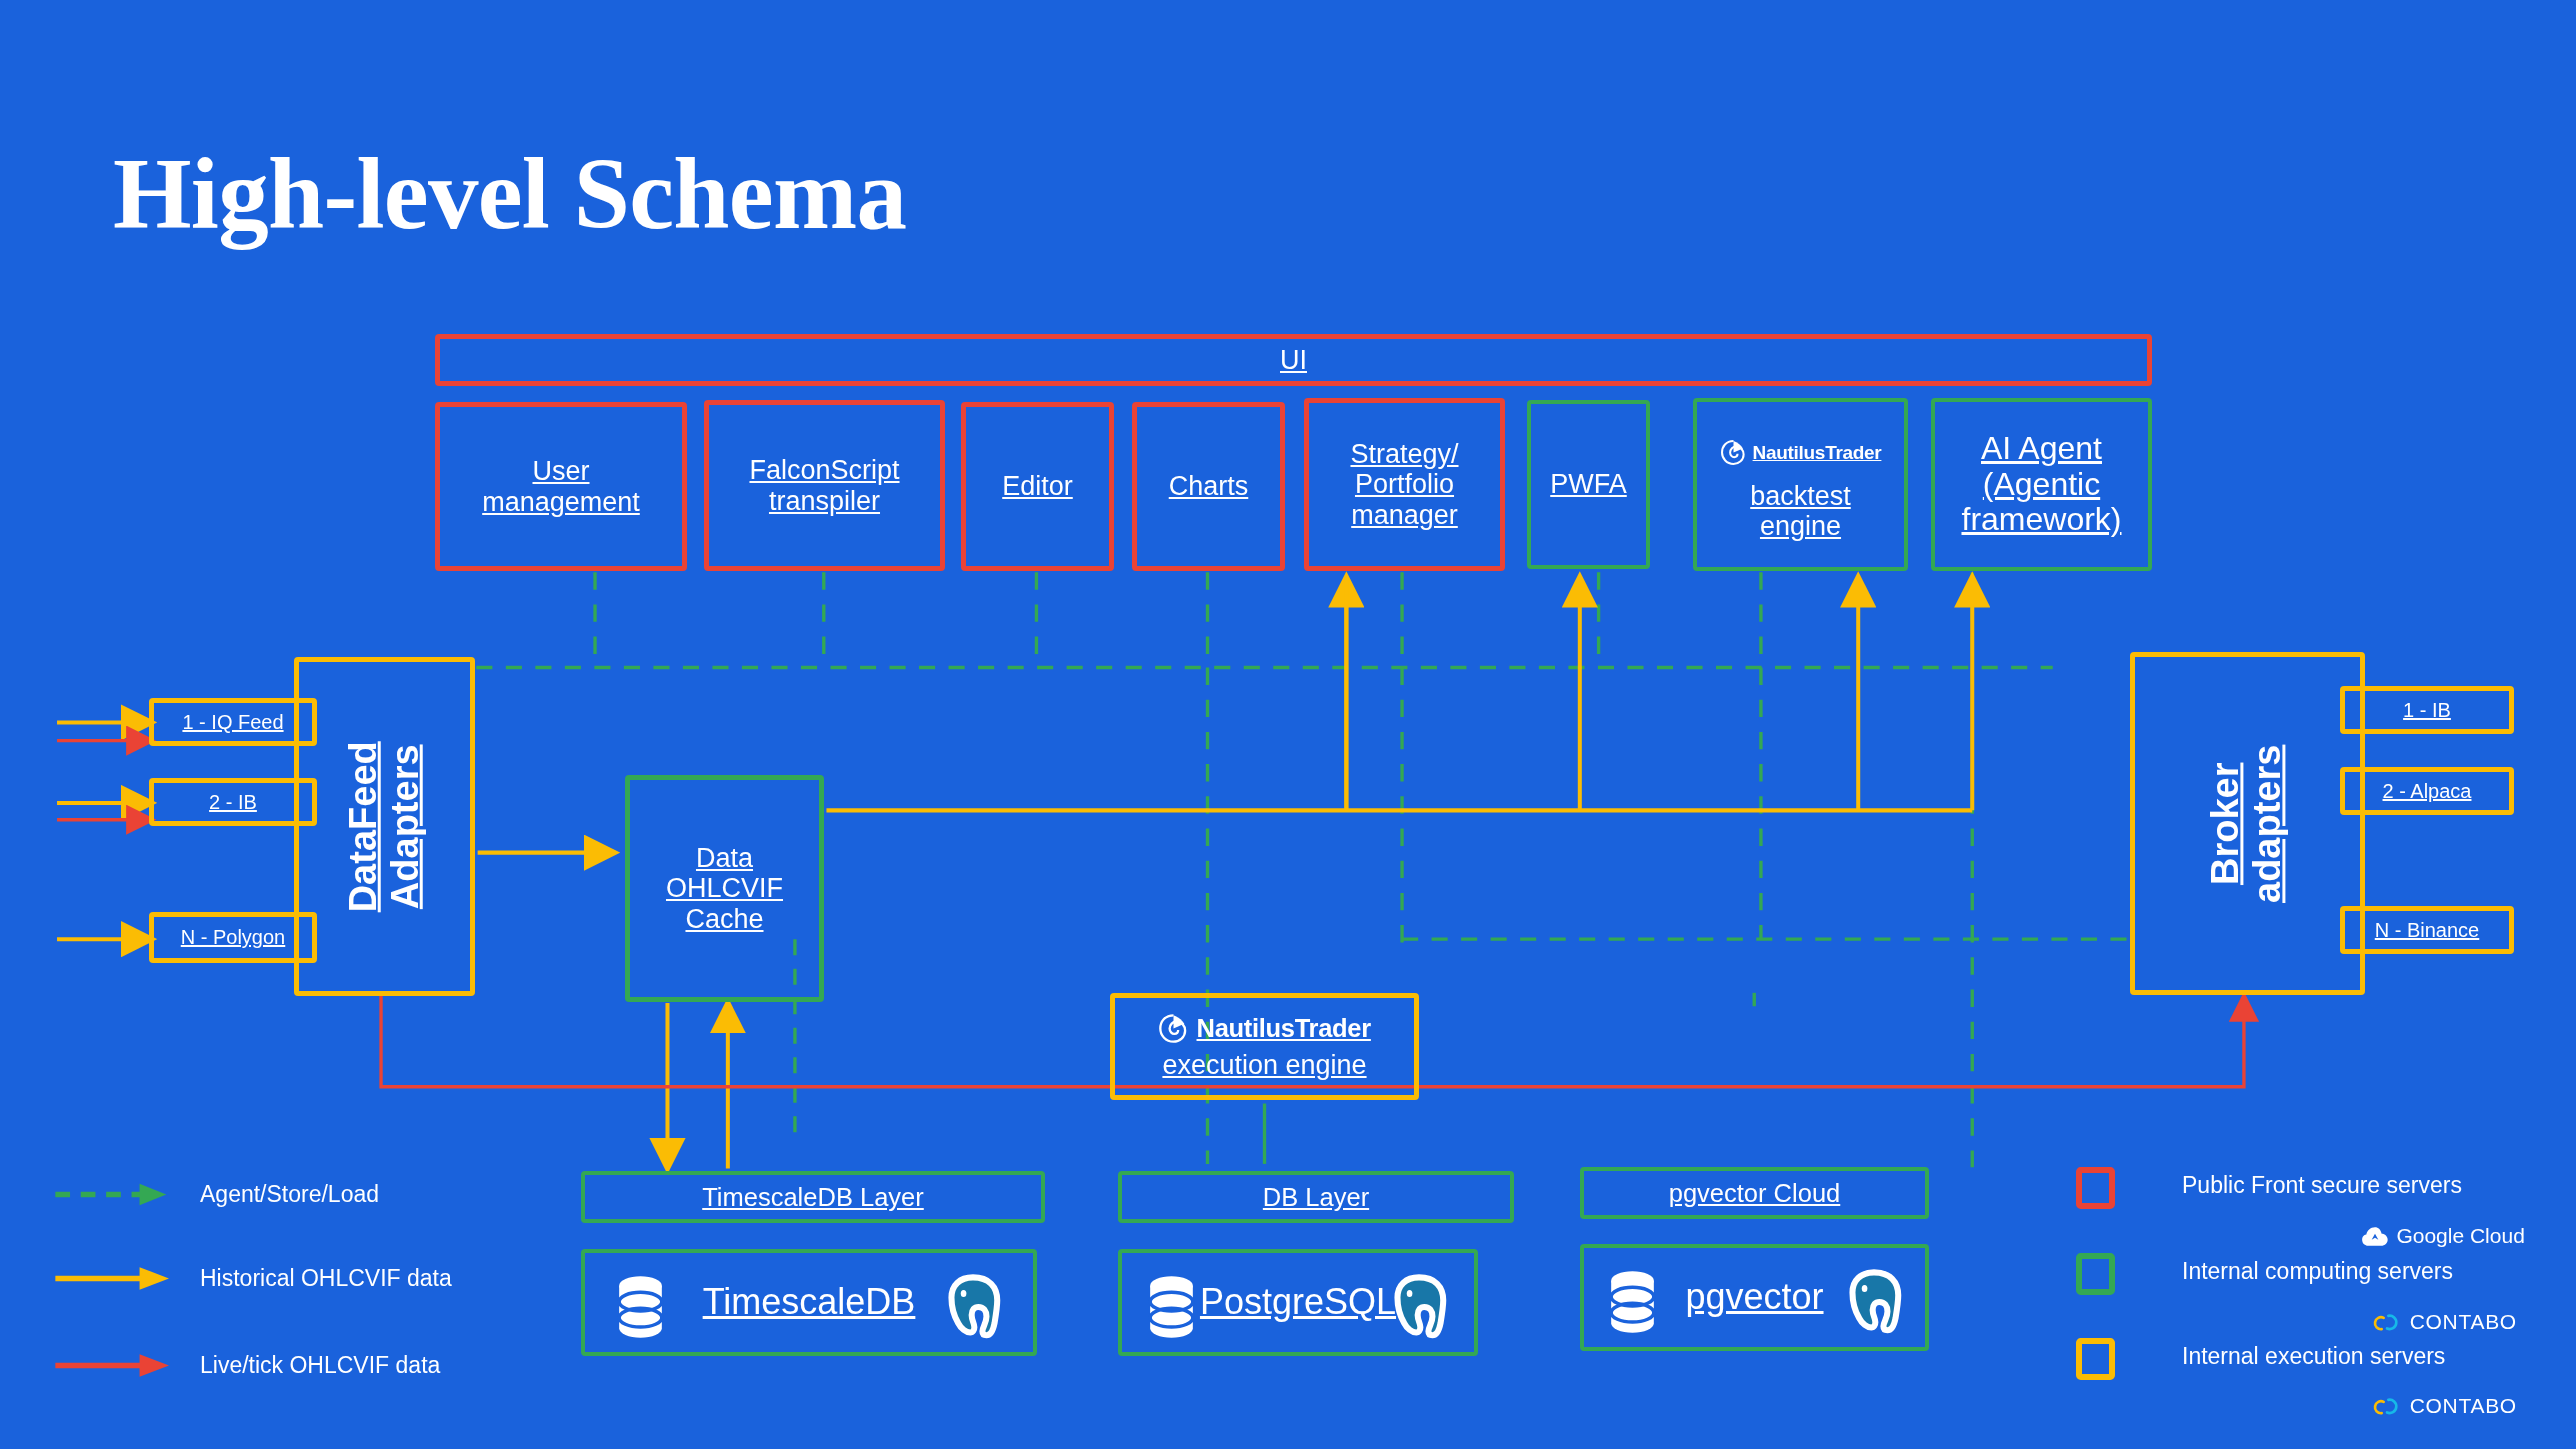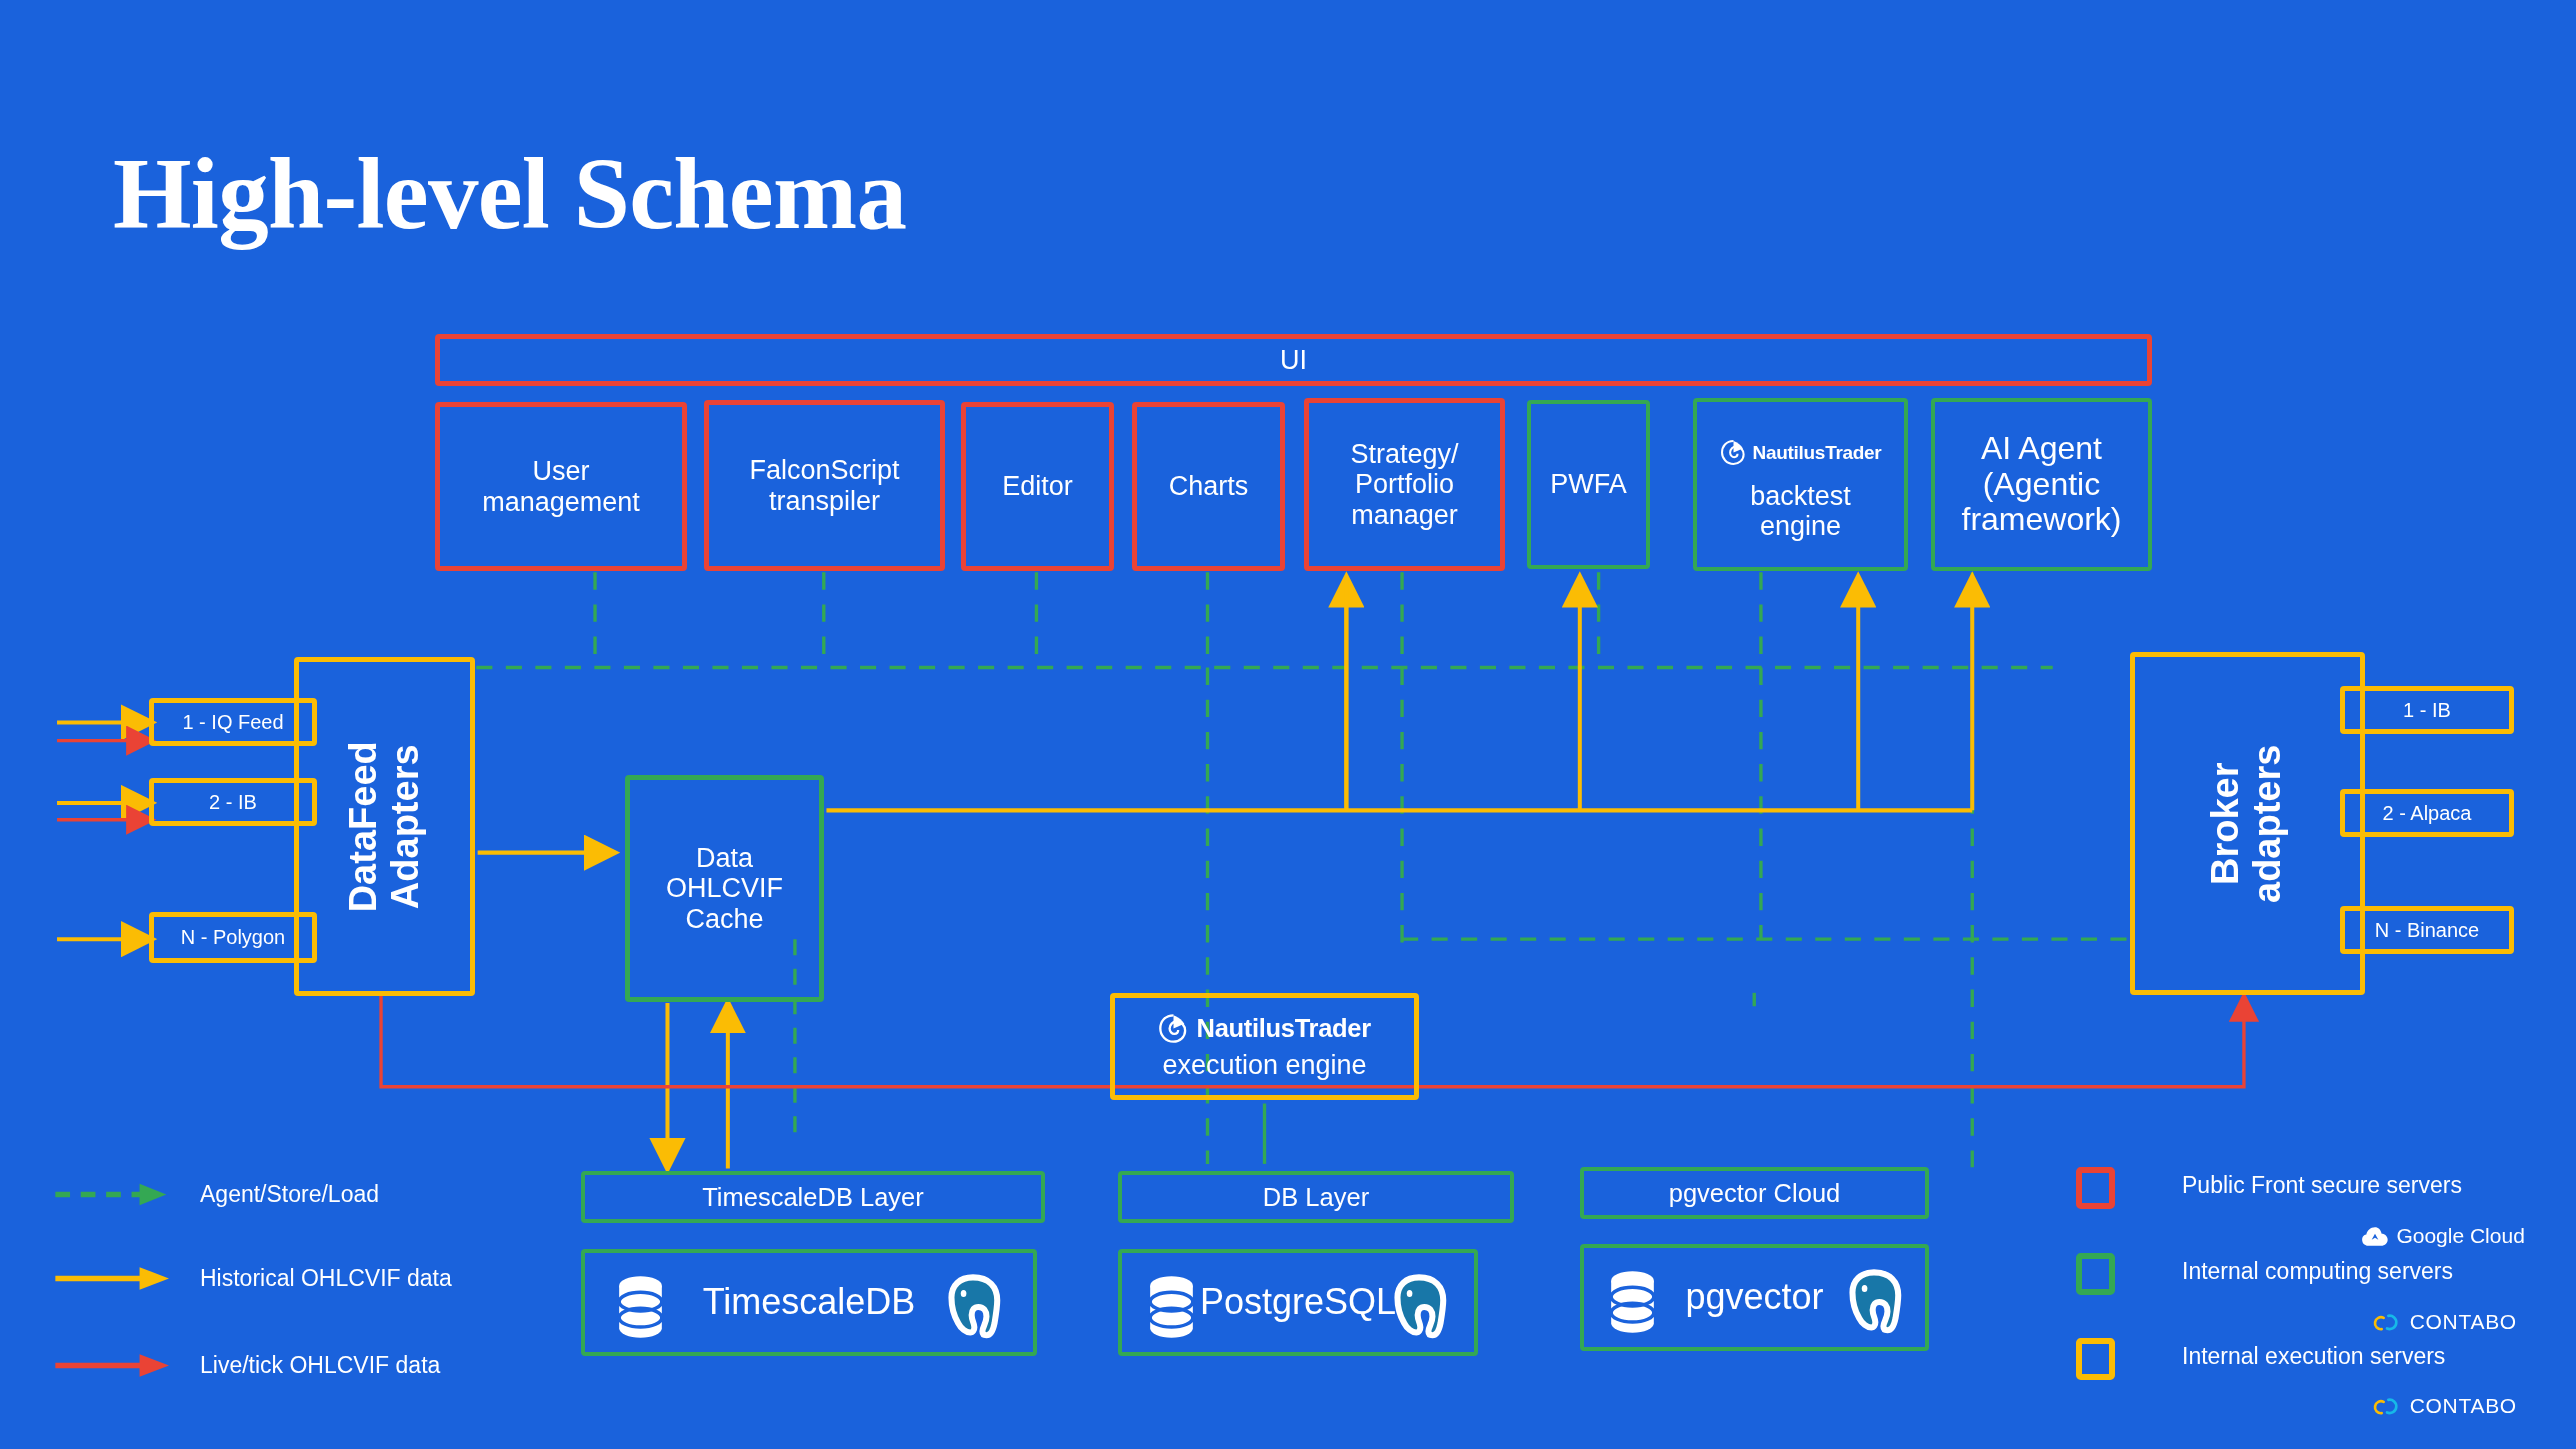--- a/index.html
+++ b/index.html
@@ -4,21 +4,21 @@
 <style>
   html,body{margin:0;padding:0;background:#1A62DC;}
   body{width:2576px;height:1449px;position:relative;overflow:hidden;
        font-family:"Liberation Sans","DejaVu Sans",sans-serif;color:#fff;}
   .abs{position:absolute;box-sizing:border-box;}
   
   #page-title{left:113px;top:144px;font-family:"Liberation Serif","DejaVu Serif",serif;
       font-weight:700;font-size:101px;letter-spacing:-0.7px;line-height:1;white-space:nowrap;}
   
   .box{border-style:solid;border-radius:4px;display:flex;align-items:center;
-       justify-content:center;text-align:center;line-height:1.12;}
+       justify-content:center;text-align:center;line-height:1.12;text-decoration:underline;}
   .red{border-color:#EA4335;}
   .green{border-color:#34A853;}
   .yellow{border-color:#FBBC04;}
   .bw8{border-width:5.4px;}
   .bw7{border-width:4.7px;}
   
   #wires{position:absolute;left:0;top:0;width:2576px;height:1449px;pointer-events:none;}
   
   .vlabel{transform:rotate(-90deg);white-space:pre;font-weight:700;}
   
@@ -168,21 +168,21 @@
   <span>N - Polygon</span>
 </div>
 
 <div class="abs box yellow bw8" style="left:2130px;top:652px;width:235px;height:343px;">
   <span class="vlabel" style="font-size:38px;line-height:1.1;">Broker
 adapters</span>
 </div>
 <div class="abs box yellow bw8" style="left:2340px;top:686px;width:174px;height:48px;font-size:20px;">
   <span>1 - IB</span>
 </div>
-<div class="abs box yellow bw8" style="left:2340px;top:789px;width:174px;height:48px;font-size:20px;">
+<div class="abs box yellow bw8" style="left:2340px;top:767px;width:174px;height:48px;font-size:20px;">
   <span>2 - Alpaca</span>
 </div>
 <div class="abs box yellow bw8" style="left:2340px;top:906px;width:174px;height:48px;font-size:20px;">
   <span>N - Binance</span>
 </div>
 
 <div class="abs box green bw8" style="left:625px;top:775px;width:199px;height:227px;font-size:27px;white-space:pre-line;">
   <span>Data
 OHLCVIF
 Cache</span>

